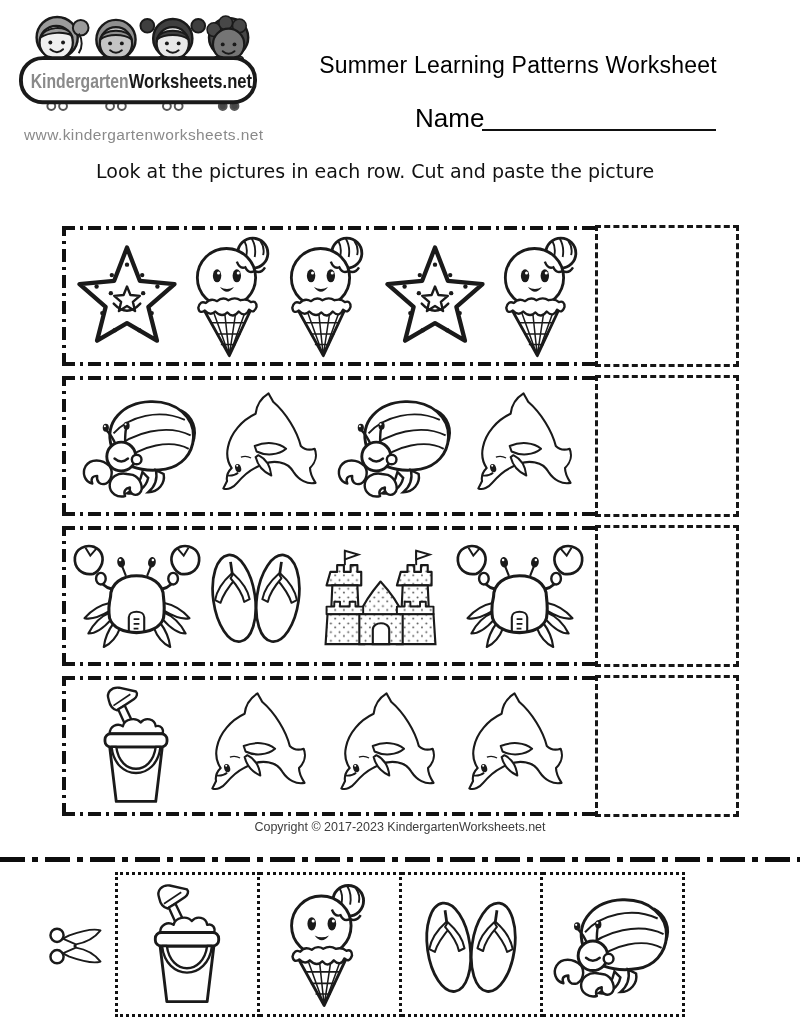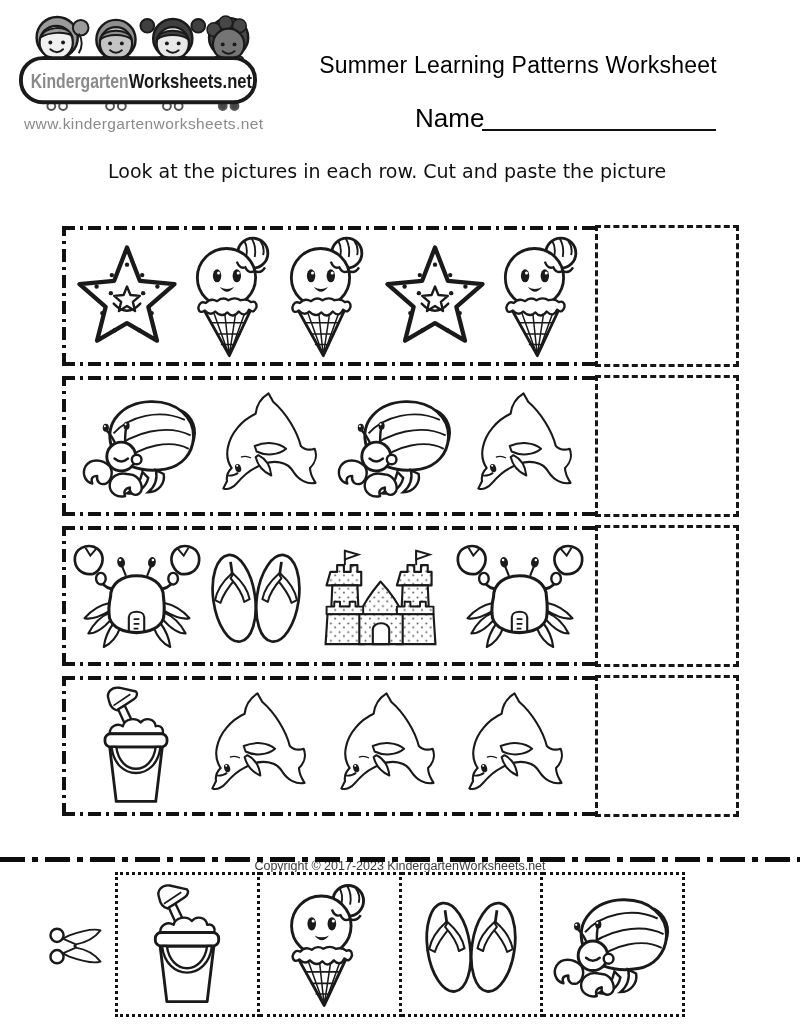--- a/index.html
+++ b/index.html
@@ -1,50 +1,50 @@
 <!DOCTYPE html>
 <html><head>
 <meta charset="utf-8">
 <style>
   html,body{margin:0;padding:0;background:#fff;}
   .page{position:relative;width:800px;height:1035px;background:#fff;overflow:hidden;
         font-family:"Liberation Sans",sans-serif;color:#1a1a1a;}
 
   
   .logo-svg{position:absolute;left:18px;top:14px;}
-  .site-url{position:absolute;left:24px;top:115px;font-size:15.5px;color:#8a8a8a;
+  .site-url{position:absolute;left:24px;top:126px;font-size:15.5px;color:#8a8a8a;
             letter-spacing:.4px;font-family:"Liberation Sans",sans-serif;}
   .title{position:absolute;left:278px;top:33px;width:480px;text-align:center;
          font-size:23px;color:#000;letter-spacing:.2px;margin-top:19px;}
   .name-label{position:absolute;left:415px;top:103px;font-size:26px;color:#000;}
   .name-line{position:absolute;left:482px;top:129px;width:234px;border-top:2.5px solid #111;}
 
   
-  .instructions{position:absolute;left:108px;top:155px;width:610px;
+  .instructions{position:absolute;left:96px;top:155px;width:610px;
                 font-family:"DejaVu Sans",sans-serif;font-size:19px;line-height:1.7;color:#111;}
 
   
   .rows{position:absolute;left:62px;top:226px;width:676px;}
   .prow{position:relative;width:676px;height:140px;margin-bottom:10px;background-color:#fff;
     background-image:
       repeating-linear-gradient(90deg,#111 0 13px,transparent 13px 18px,#111 18px 21px,transparent 21px 26px),
       repeating-linear-gradient(90deg,#111 0 13px,transparent 13px 18px,#111 18px 21px,transparent 21px 26px),
       repeating-linear-gradient(0deg,#111 0 13px,transparent 13px 18px,#111 18px 21px,transparent 21px 26px),
       repeating-linear-gradient(0deg,#111 0 13px,transparent 13px 18px,#111 18px 21px,transparent 21px 26px);
     background-position:0 0,0 100%,0 0,100% 0;
     background-size:100% 4px,100% 4px,4px 100%,4px 100%;
     background-repeat:no-repeat;}
   .row-items{position:absolute;left:5px;top:5px;width:523px;height:130px;
              display:flex;align-items:center;justify-content:space-evenly;}
   .answer-box{position:absolute;right:-1px;top:-1px;bottom:-1px;width:138px;
               border:3px dashed #161616;background:#fff;}
 
   
   .copyright{position:absolute;left:0;top:818px;width:800px;text-align:center;
-             font-size:12.5px;line-height:1.45;color:#3c3c3c;margin-top:39px;}
+             font-size:12.5px;line-height:1.45;color:#3c3c3c;}
   .cut-separator{position:absolute;left:0;top:857px;width:800px;height:5px;
      background:repeating-linear-gradient(90deg,#0d0d0d 0 25px,transparent 25px 32px,#0d0d0d 32px 38px,transparent 38px 45px);}
   .cut-strip{position:absolute;left:115px;top:872px;width:570px;height:145px;display:flex;}
   .cut-box{flex:1;border:3px dotted #111;border-left:none;display:flex;
            align-items:center;justify-content:center;background:#fff;box-sizing:border-box;}
   .cut-box:first-child{border-left:3px dotted #111;}
   .scissors{position:absolute;left:48px;top:918px;}
   .pic{display:block;}
   .defs-holder{position:absolute;width:0;height:0;overflow:hidden;}
 </style>

